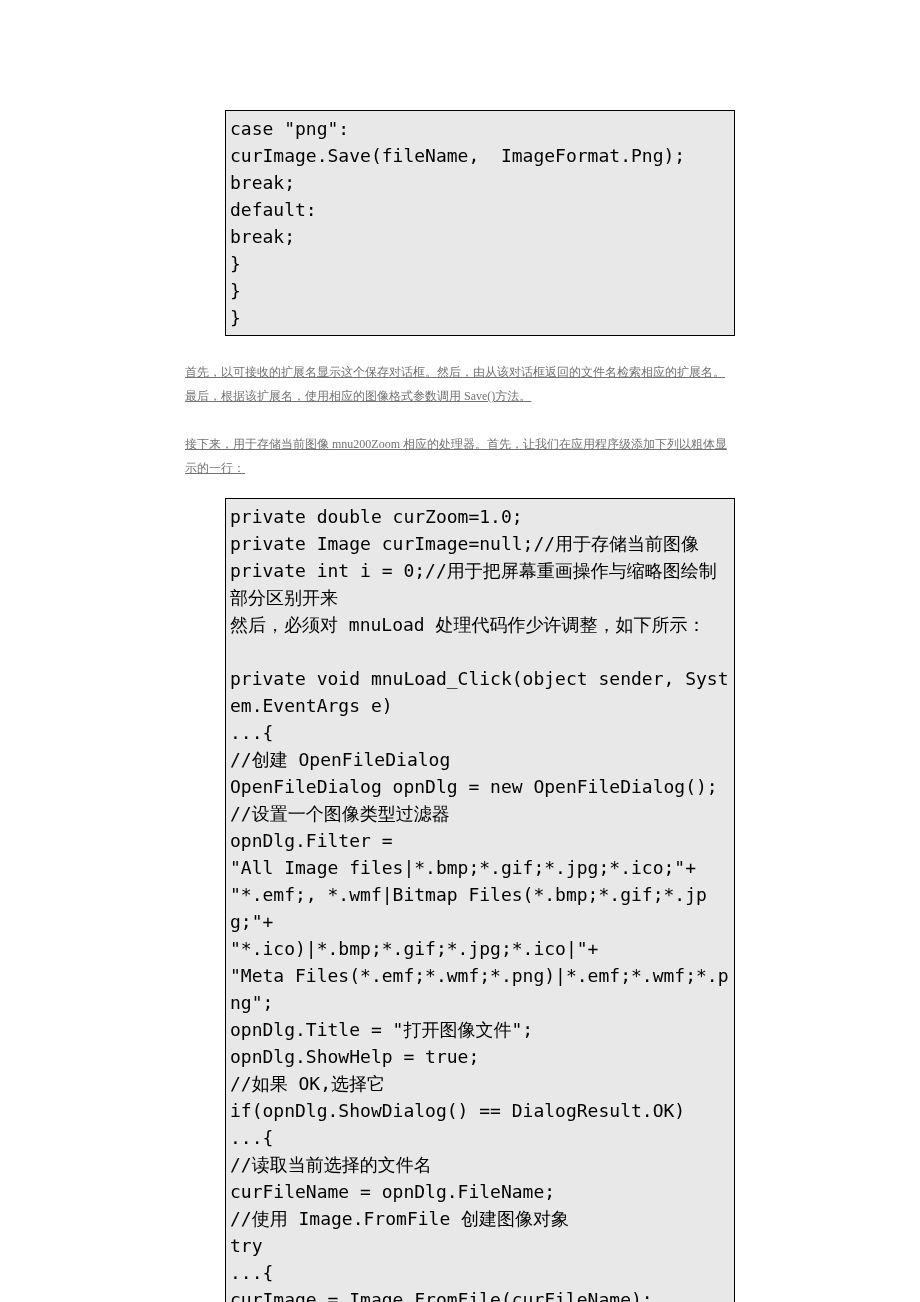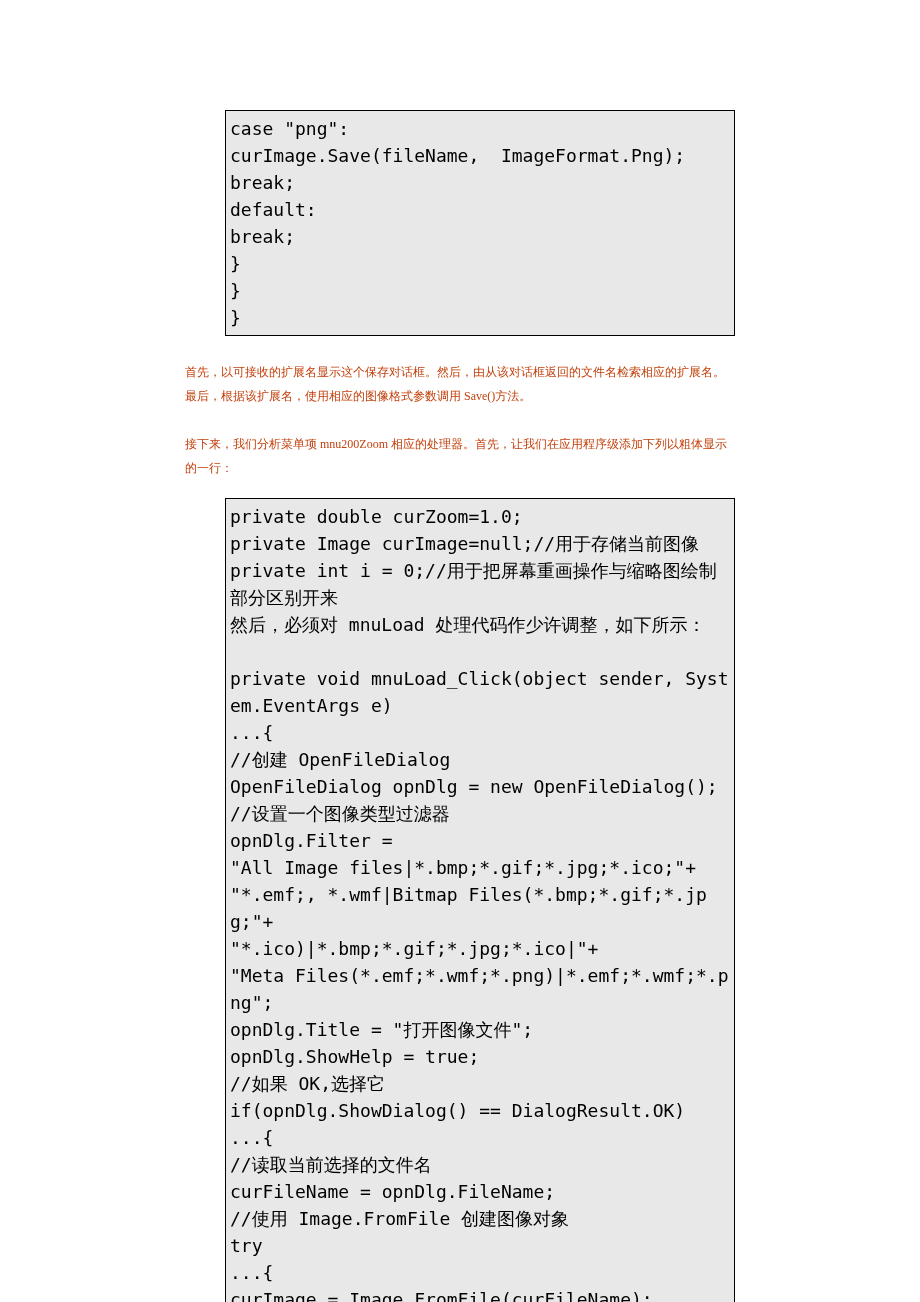--- a/index.html
+++ b/index.html
@@ -32,42 +32,43 @@
     font-family: "SimSun", "宋体", monospace;
     font-size: 18px;
     line-height: 1.5;
     white-space: pre-wrap;
     word-break: break-all;
     color: #000;
   }
   .prose {
     font-size: 12px;
     line-height: 2.0;
-    color: #c2410c;
+    color: #737373;
     margin: 24px 0 18px 0;
     font-family: "SimSun", "宋体", serif;
+    text-decoration: underline;
   }
 </style>
 </head>
 <body>
 
 <div class="page">
 
   <div class="code-block">case "png":
 curImage.Save(fileName,  ImageFormat.Png);
 break;
 default:
 break;
 }
 }
 }</div>
 
   <div class="prose">首先，以可接收的扩展名显示这个保存对话框。然后，由从该对话框返回的文件名检索相应的扩展名。最后，根据该扩展名，使用相应的图像格式参数调用 Save()方法。</div>
 
-  <div class="prose">接下来，我们分析菜单项 mnu200Zoom 相应的处理器。首先，让我们在应用程序级添加下列以粗体显示的一行：</div>
+  <div class="prose">接下来，用于存储当前图像 mnu200Zoom 相应的处理器。首先，让我们在应用程序级添加下列以粗体显示的一行：</div>
 
   <div class="code-block-2">private double curZoom=1.0;
 private Image curImage=null;//用于存储当前图像
 private int i = 0;//用于把屏幕重画操作与缩略图绘制部分区别开来
 然后，必须对 mnuLoad 处理代码作少许调整，如下所示：
 
 private void mnuLoad_Click(object sender, System.EventArgs e)
 ...{
 //创建 OpenFileDialog
 OpenFileDialog opnDlg = new OpenFileDialog();

